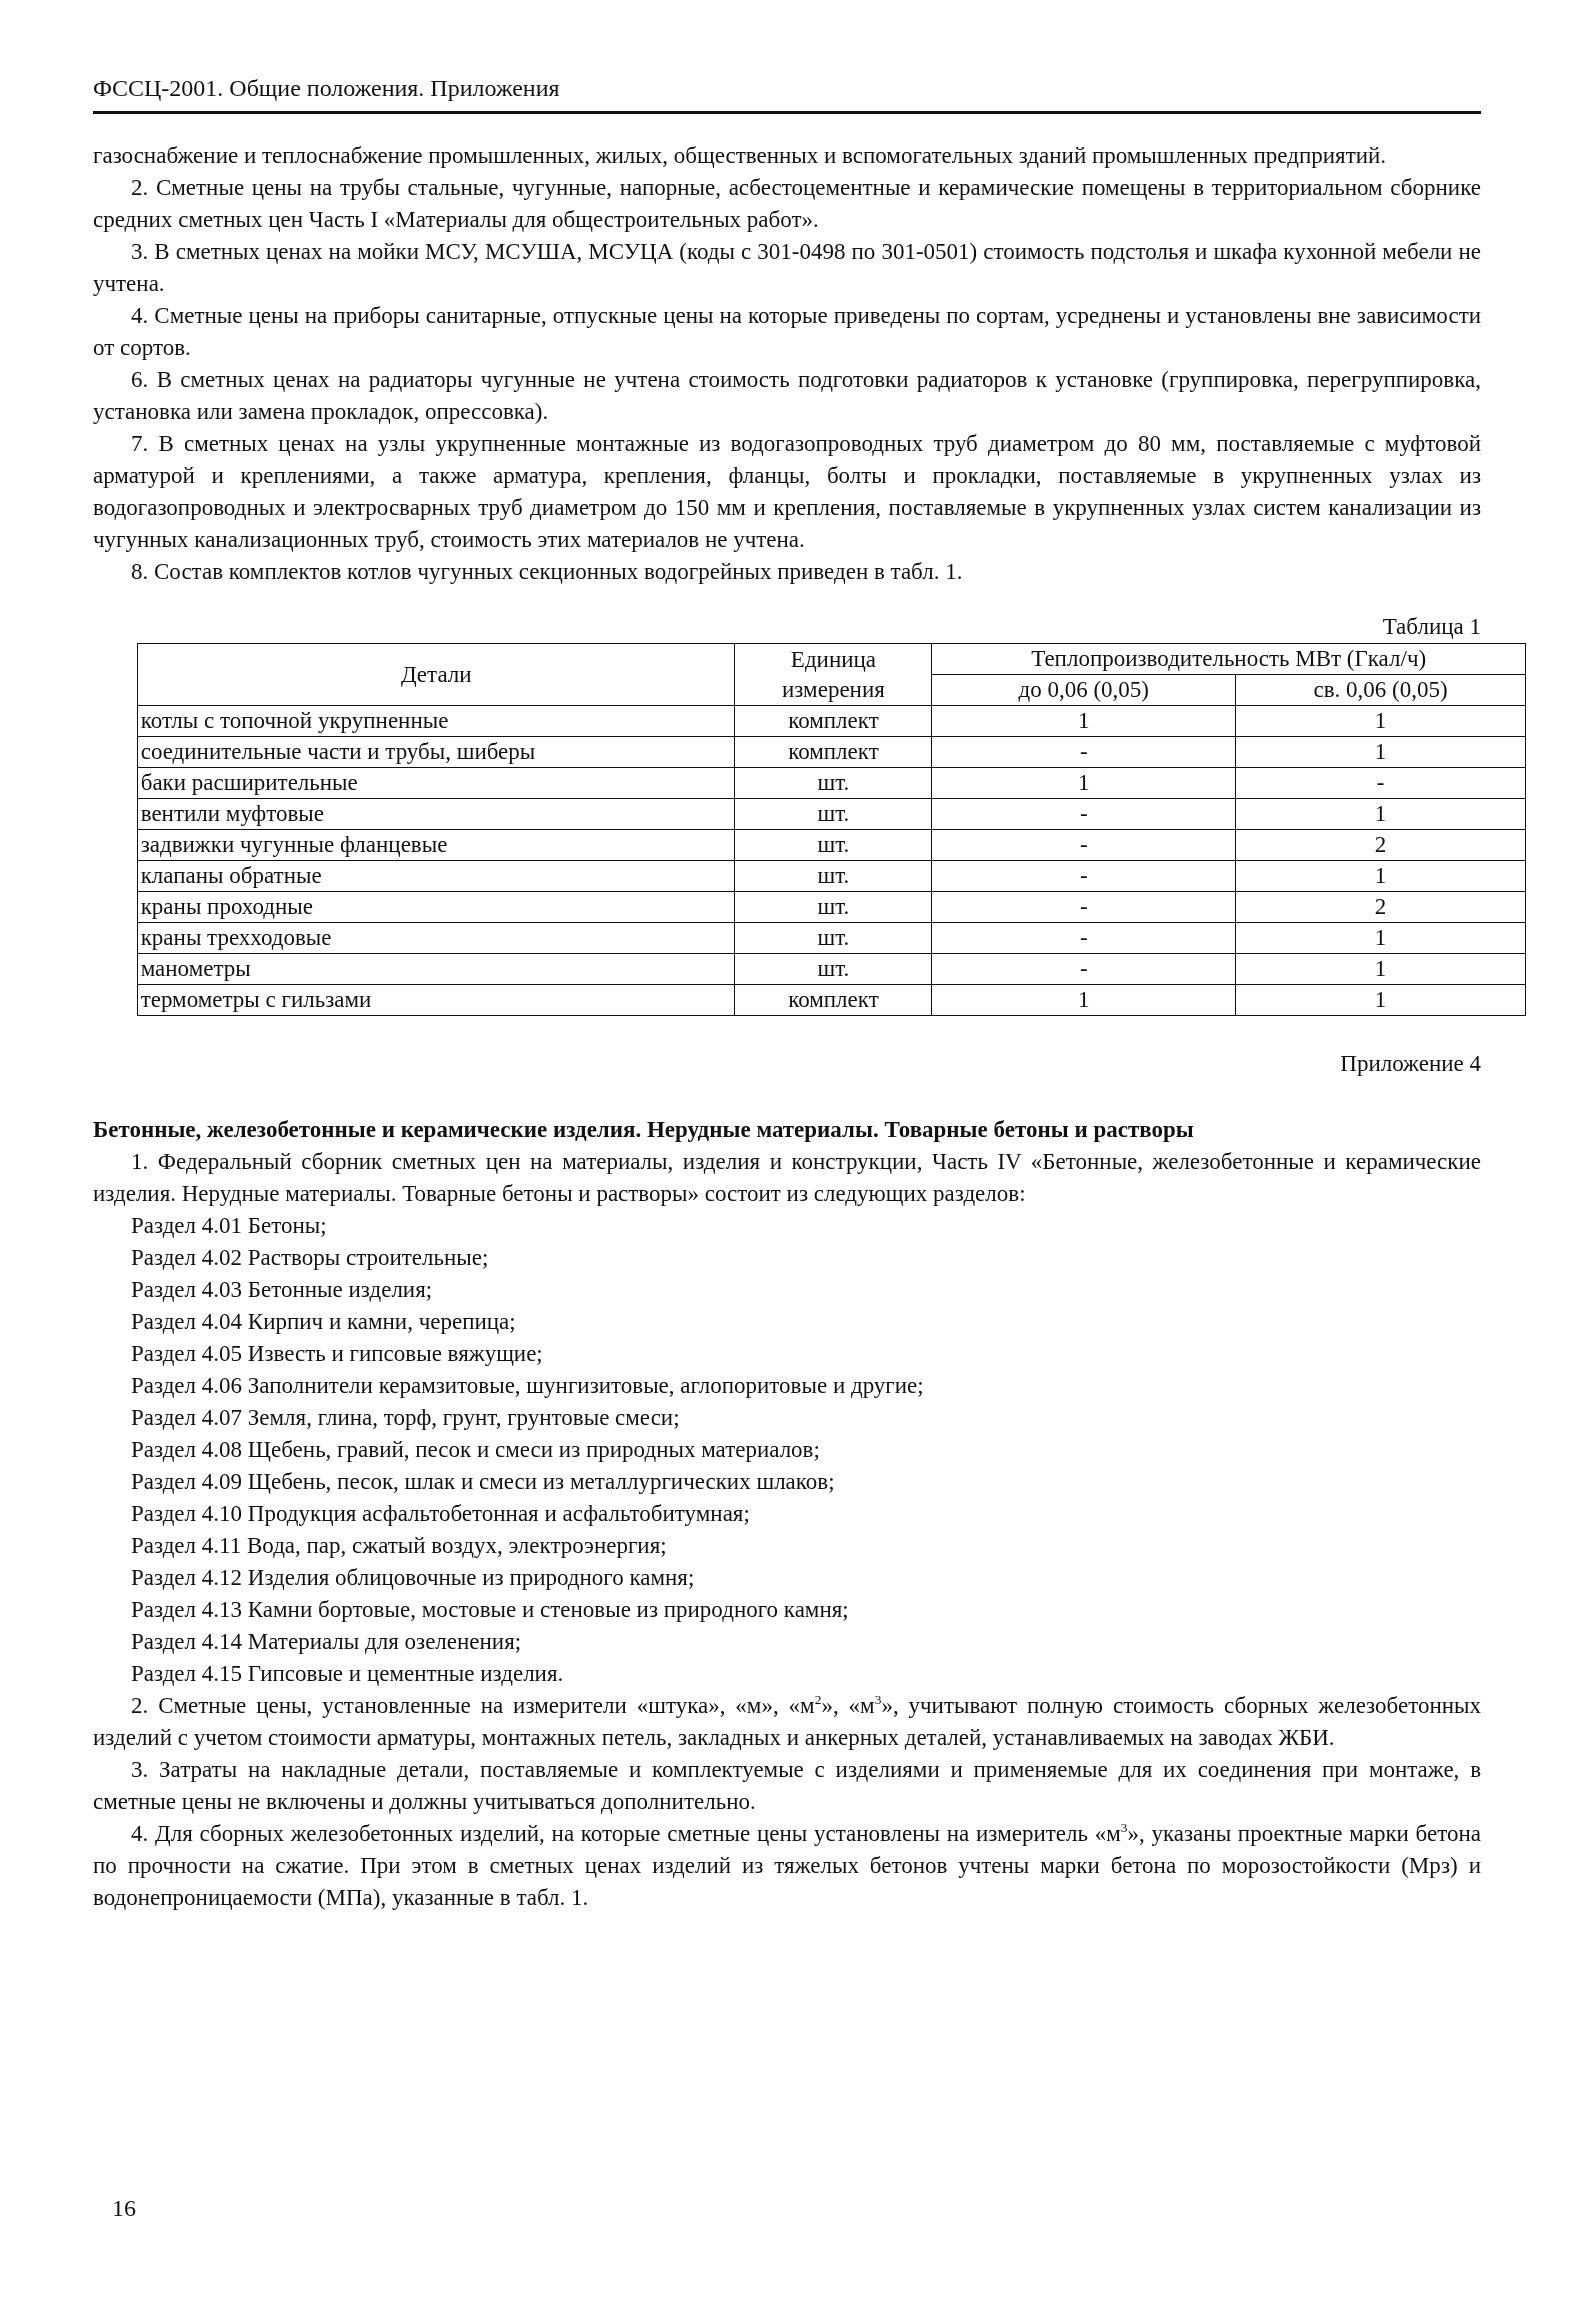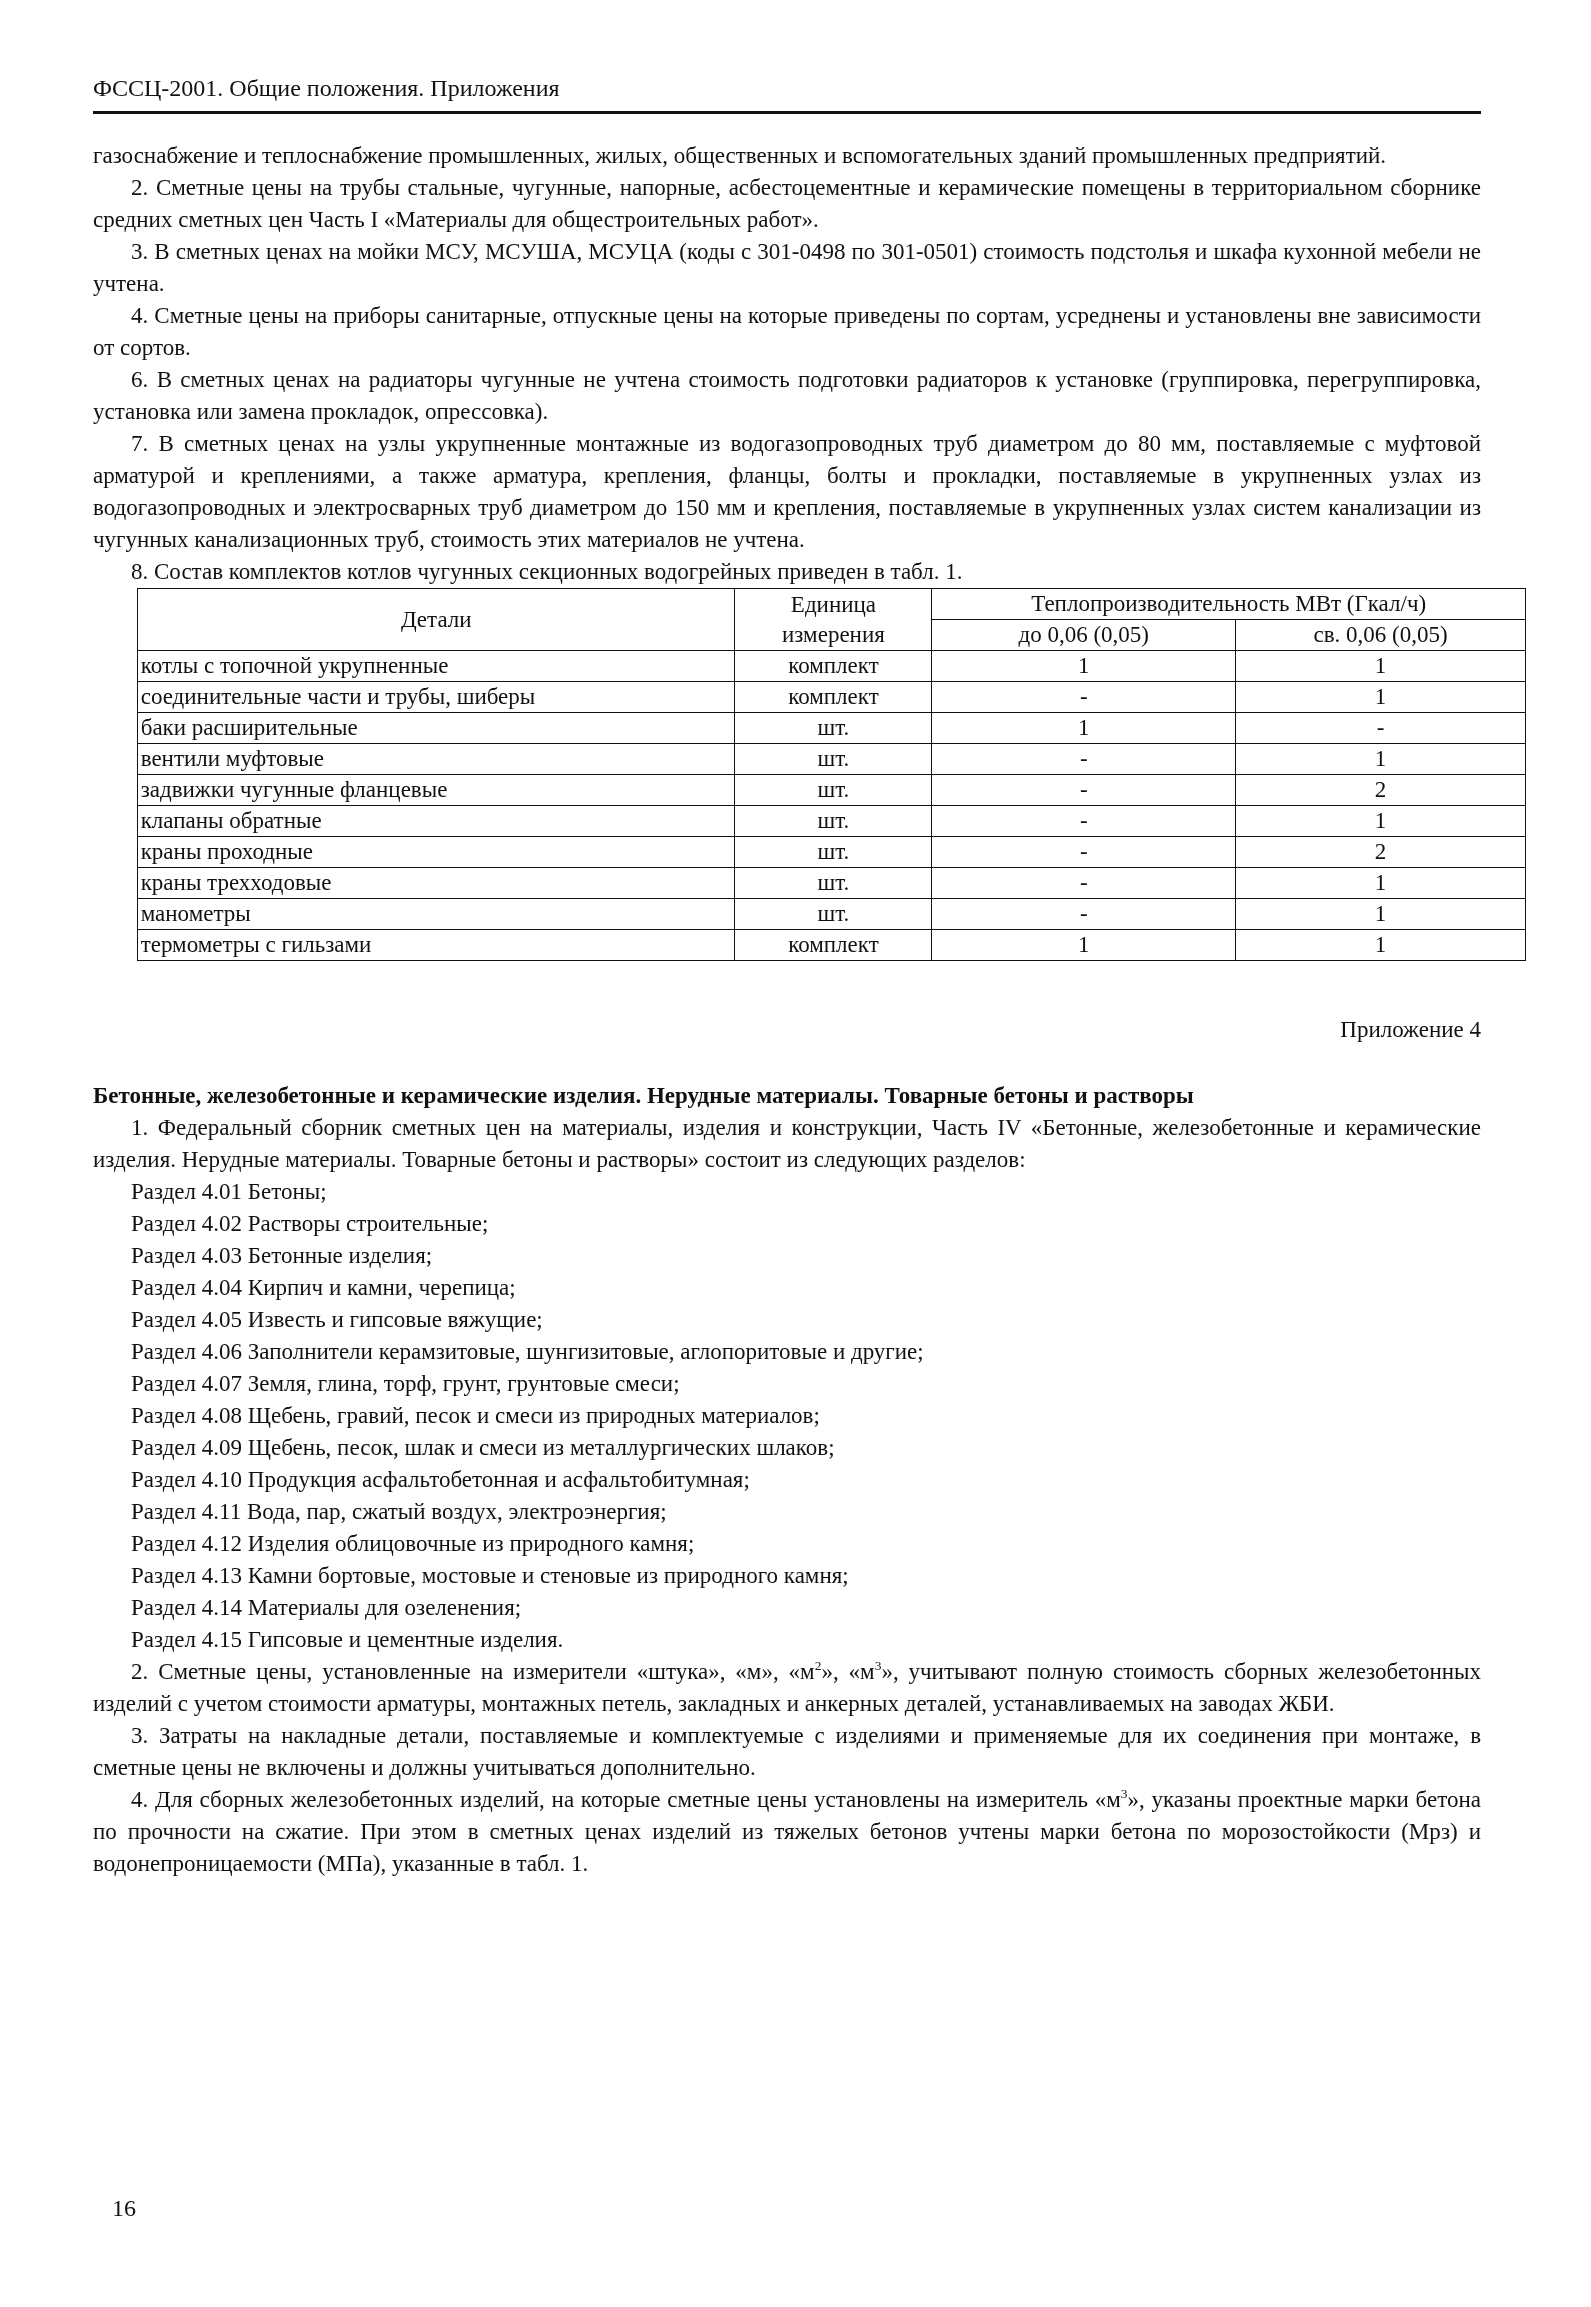--- a/index.html
+++ b/index.html
@@ -20,41 +20,42 @@
   .tcap { text-align: right; margin-top: 23px; line-height: 32px; }
   table.t1 {
     width: 1389px; border-collapse: collapse; font-size: 23px; line-height: 30px;
     margin-top: 0px;
     margin-left: 44px;
   }
   table.t1 td, table.t1 th { border: 1.7px solid #111; padding: 0 2.7px; font-weight: normal; }
   table.t1 th { text-align: center; }
   table.t1 td.c { text-align: center; }
   table.t1 td.l { text-align: left; }
-  .appx { text-align: right; margin-top: 53px; }
+  .appx { text-align: right; margin-top: 32px; }
   .btitle { text-align: left; font-weight: bold; margin-top: 34px; }
   .sec p { text-indent: 38px; }
   sup { font-size: 13.5px; line-height: 0; vertical-align: super; }
   .pnum { position: absolute; left: 112px; top: 2195px; font-size: 24px; font-weight: normal; }
 </style>
 </head>
 <body>
 
 <div class="page">
   <div class="header">ФССЦ-2001. Общие положения. Приложения</div>
 
   <div class="content">
     <p>газоснабжение и теплоснабжение промышленных, жилых, общественных и вспомогательных зданий промышленных предприятий.</p>
     <p class="ind">2. Сметные цены на трубы стальные, чугунные, напорные, асбестоцементные и керамические помещены в территориальном сборнике средних сметных цен Часть I «Материалы для общестроительных работ».</p>
     <p class="ind">3. В сметных ценах на мойки МСУ, МСУША, МСУЦА (коды с 301-0498 по 301-0501) стоимость подстолья и шкафа кухонной мебели не учтена.</p>
     <p class="ind">4. Сметные цены на приборы санитарные, отпускные цены на которые приведены по сортам, усреднены и установлены вне зависимости от сортов.</p>
     <p class="ind">6. В сметных ценах на радиаторы чугунные не учтена стоимость подготовки радиаторов к установке (группировка, перегруппировка, установка или замена прокладок, опрессовка).</p>
     <p class="ind">7. В сметных ценах на узлы укрупненные монтажные из водогазопроводных труб диаметром до 80 мм, поставляемые с муфтовой арматурой и креплениями, а также арматура, крепления, фланцы, болты и прокладки, поставляемые в укрупненных узлах из водогазопроводных и электросварных труб диаметром до 150 мм и крепления, поставляемые в укрупненных узлах систем канализации из чугунных канализационных труб, стоимость этих материалов не учтена.</p>
     <p class="ind">8. Состав комплектов котлов чугунных секционных водогрейных приведен в табл. 1.</p>
 
+    <div class="tcap">Таблица 1</div>
 
     <table class="t1">
       <colgroup>
         <col style="width:598px">
           <col style="width:197px">
           <col style="width:304px">
           <col style="width:290px">
       </colgroup>
       <tbody>
           <tr>

